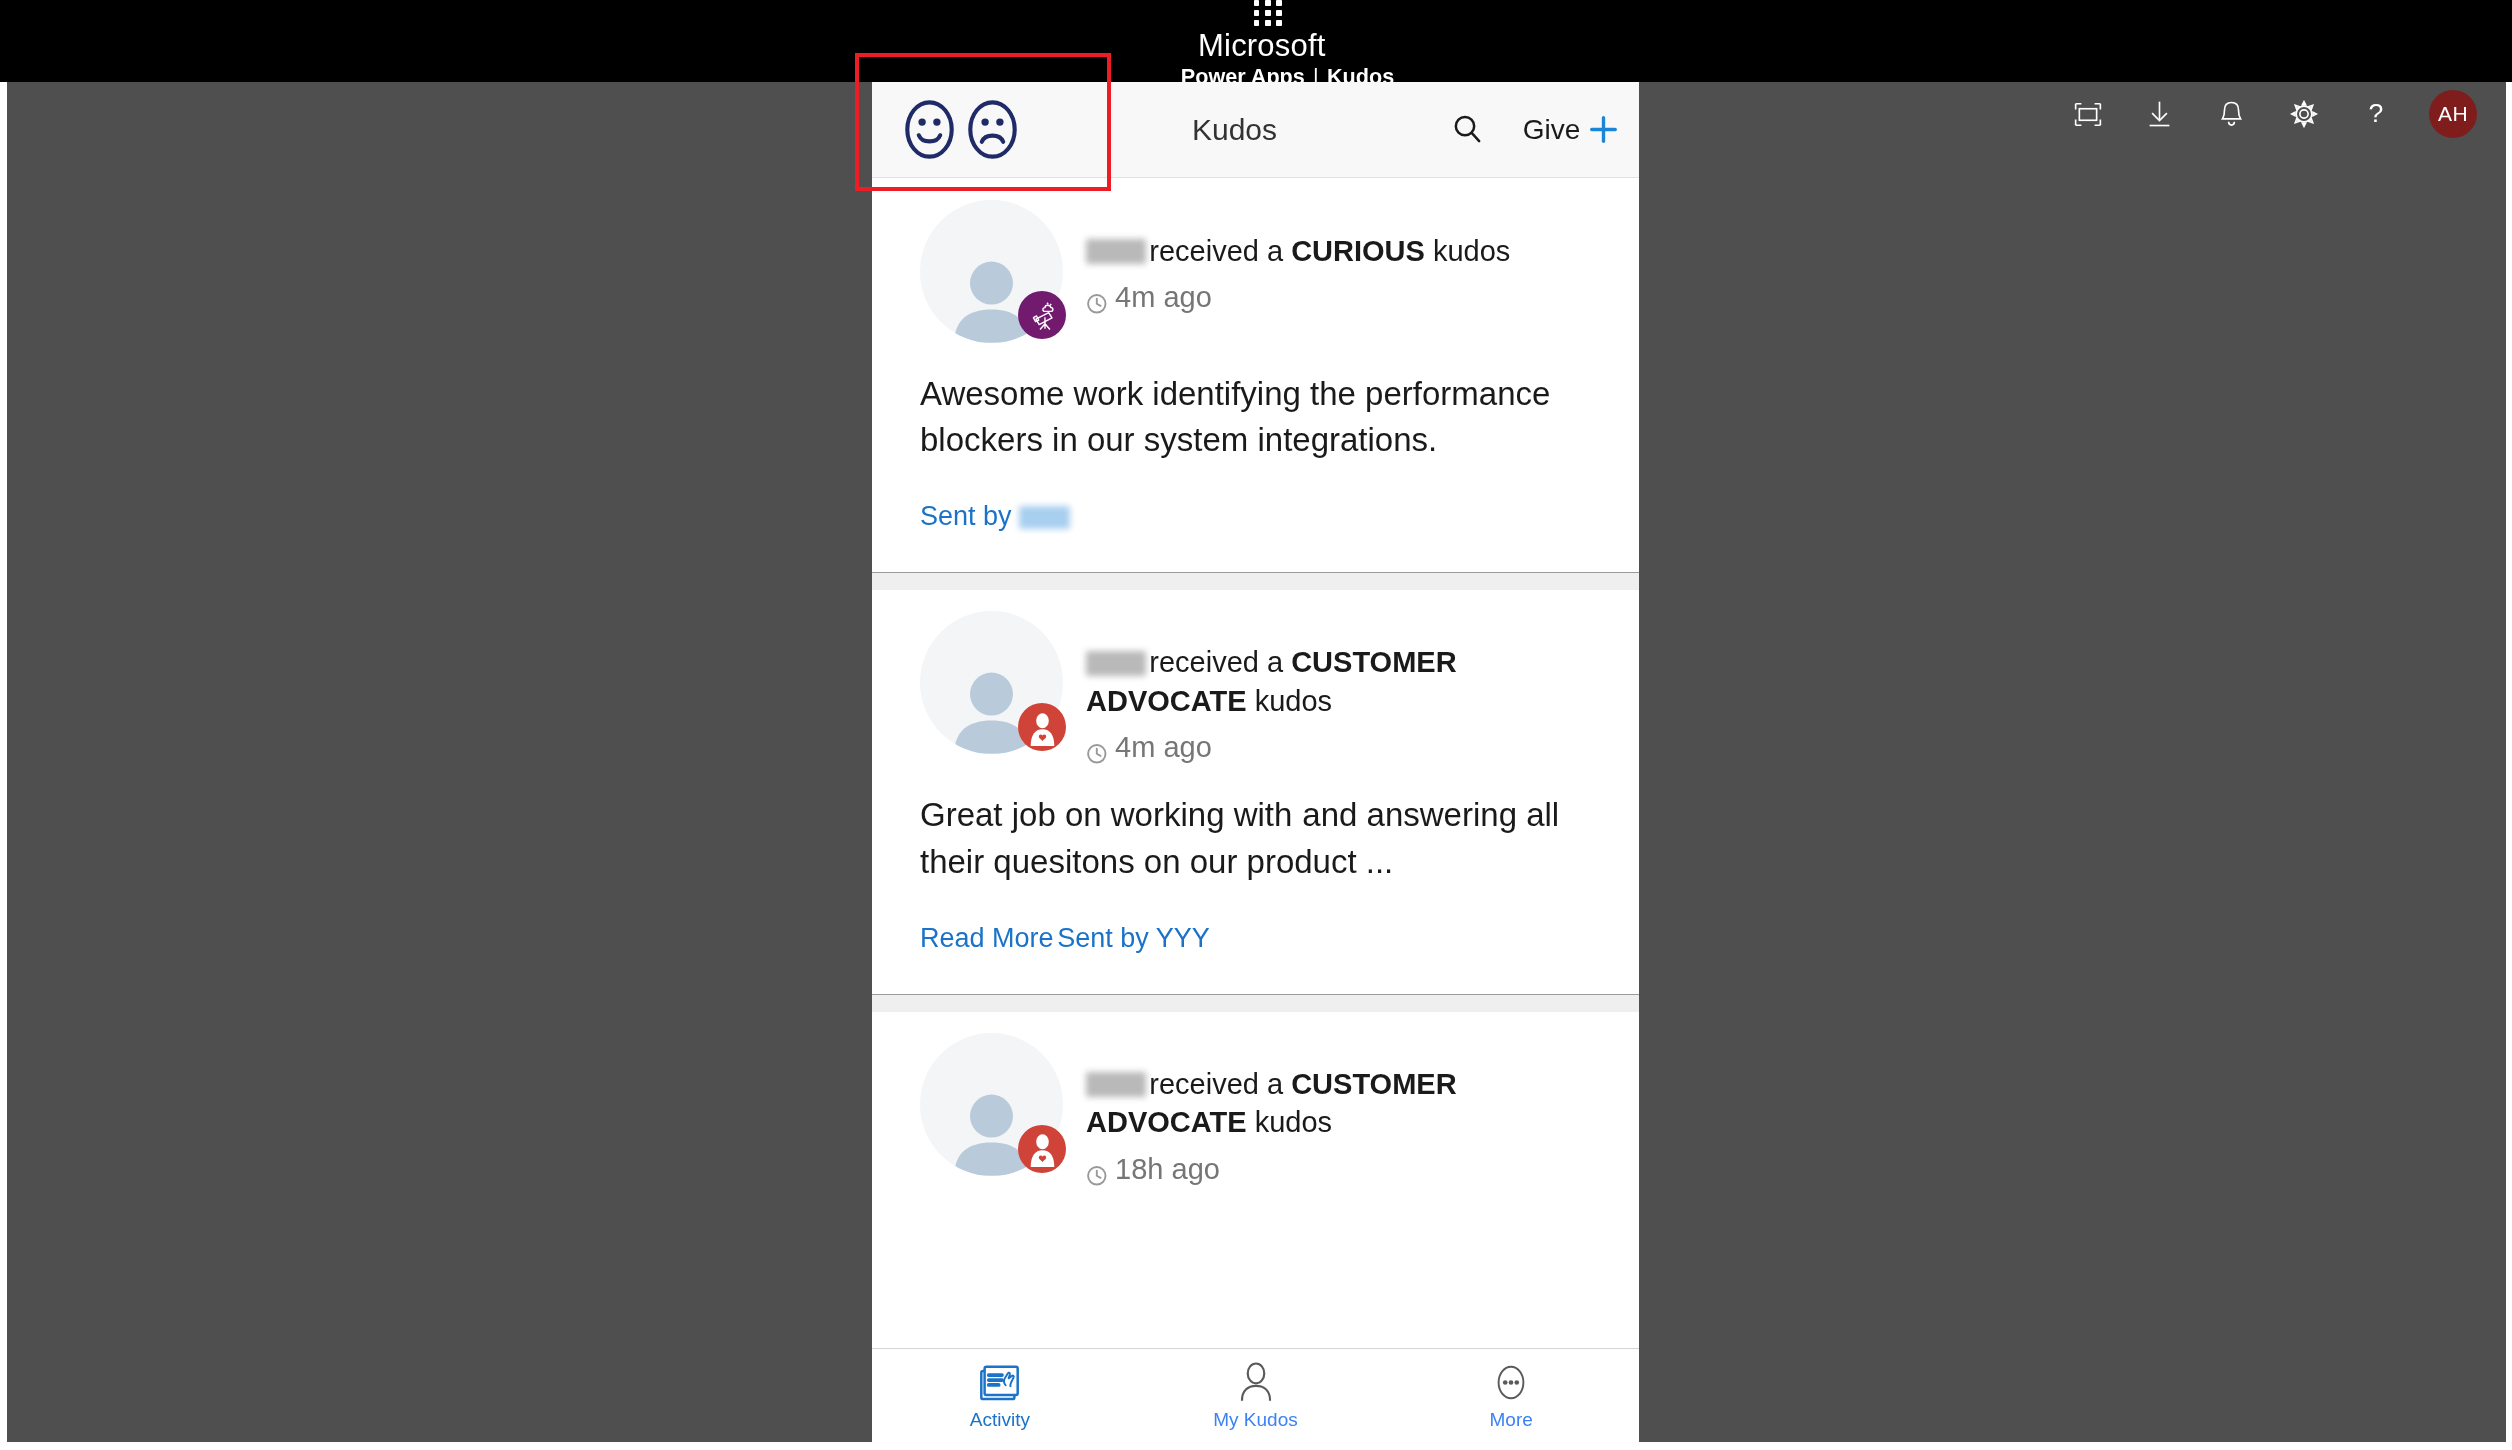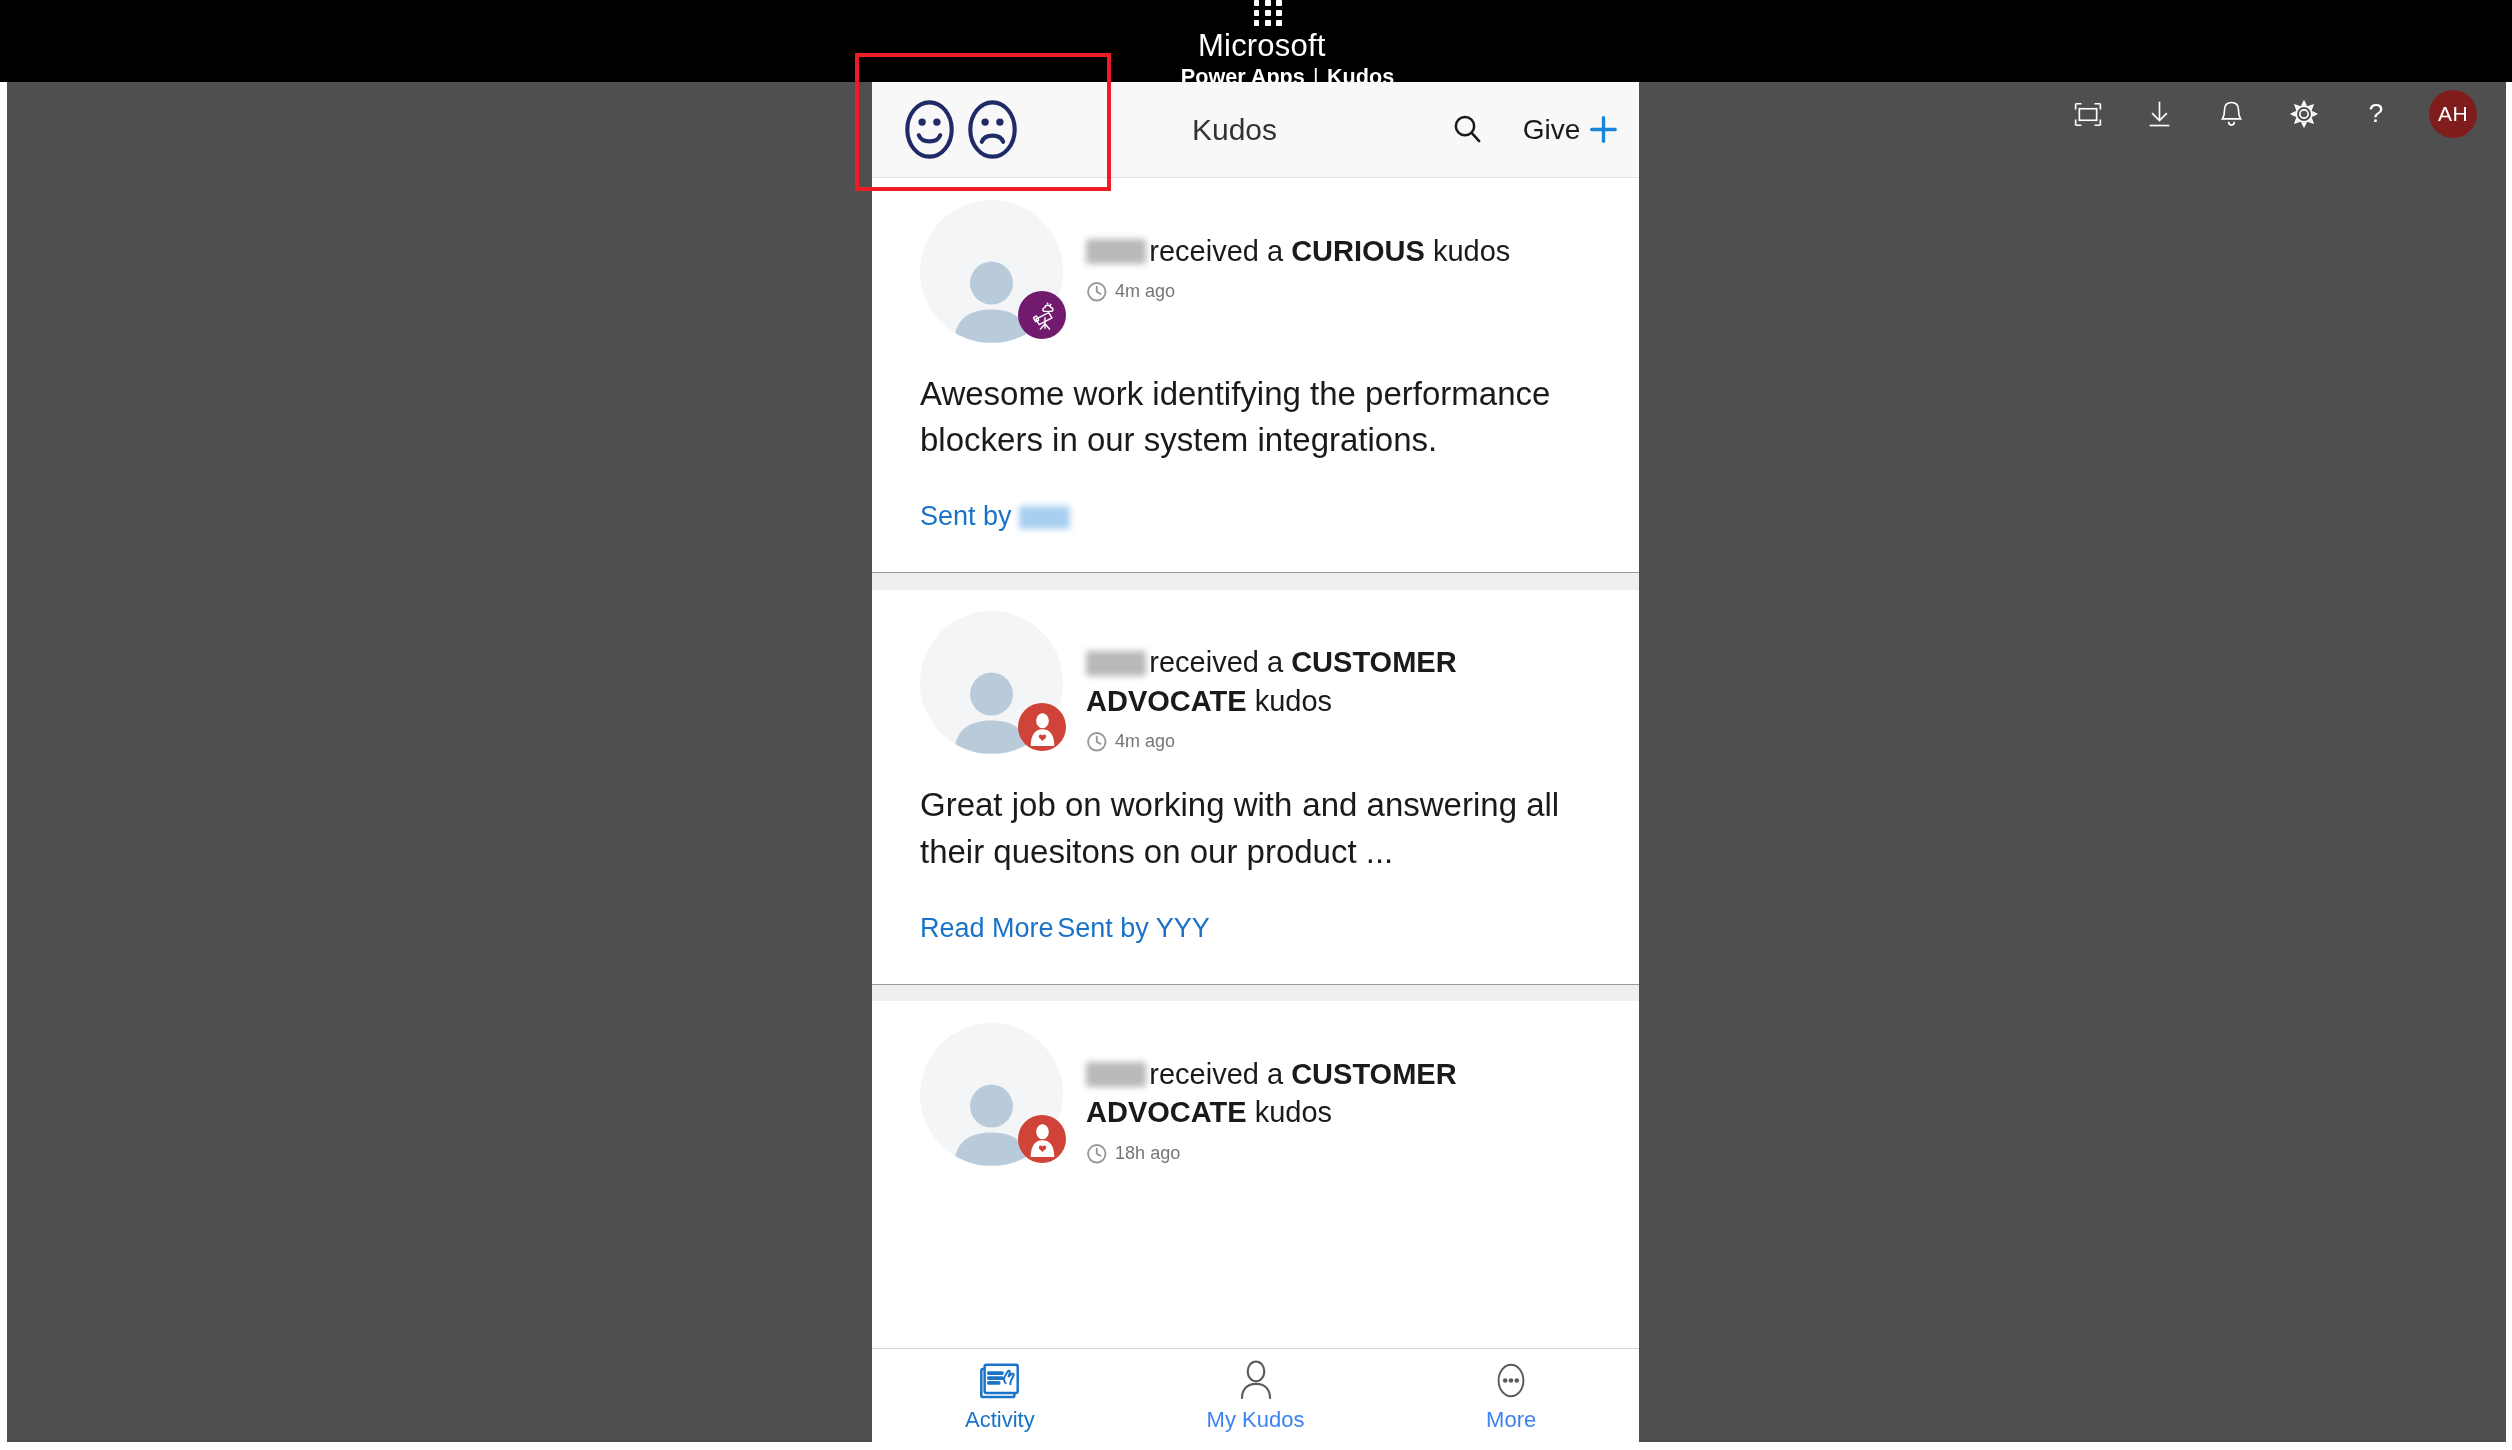--- a/index.html
+++ b/index.html
@@ -192,24 +192,24 @@
   .redact-wide { width:140px; height:25px; margin:0 5px; }
   .redact-blue {
     display:inline-block;
     vertical-align:-3.3px;
     width:51px; height:23px;
     background:#a9cff0;
     filter:blur(3.3px);
     border-radius:1.7px;
   }
   .timestamp {
-    display:flex; align-items:flex-start;
+    display:flex; align-items:flex-end;
     gap:7.5px;
     margin-top:11.6px;
-    font-size:18px;
+    font-size:29px;
     color:#767676;
   }
   .card-body {
     font-size:33px;
     color:#1a1a1a;
     line-height:1.42;
     margin-top:28px;
   }
   .card-link {
     font-size:27px;
@@ -229,21 +229,21 @@
     border-top:0.8px solid #d4d4d4;
     display:flex;
   }
   .nav-item {
     flex:1;
     display:flex; flex-direction:column;
     align-items:center; justify-content:center;
     gap:5.8px;
     cursor:pointer;
   }
-  .nav-label { font-size:22px;text-align:center; }
+  .nav-label { font-size:19px;text-align:center; }
   .nav-active .nav-label { color:#1a73c8; }
   .nav-idle .nav-label { color:#3b82f6; }
 
   
   #annotation-box {
     position:absolute;
     left:855px; top:53px;
     width:256px; height:138px;
     border:4.2px solid #ee1c25;
     pointer-events:none;

